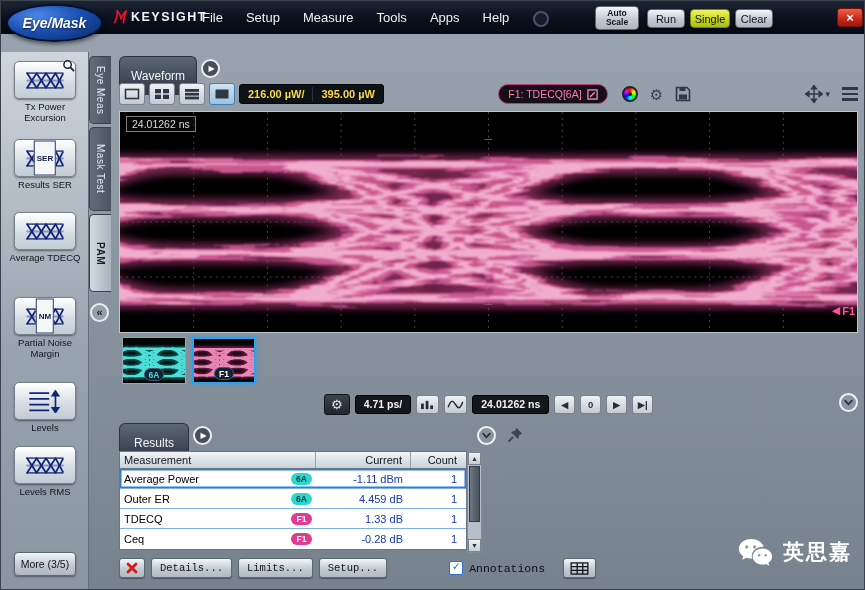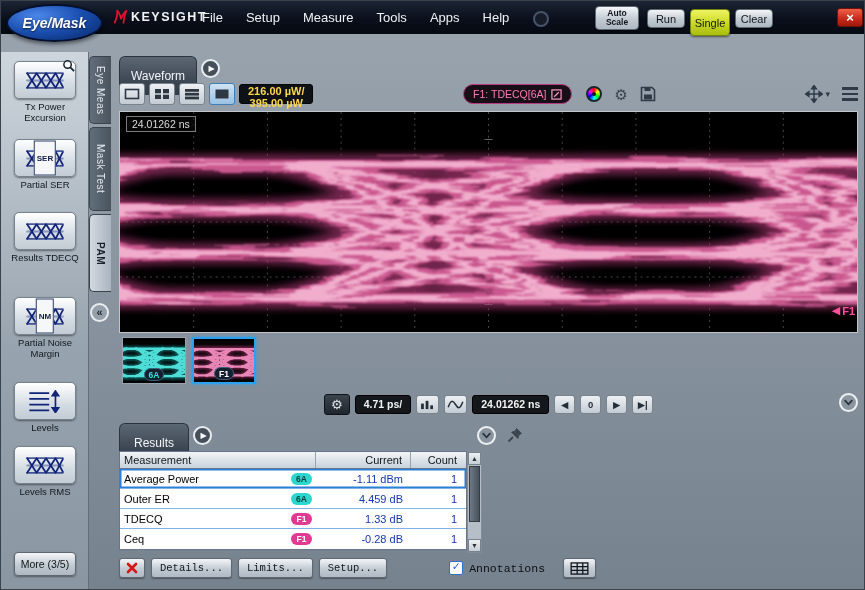--- a/index.html
+++ b/index.html
@@ -82,21 +82,21 @@
                color:#f2f5f8; font-size:12px; display:flex; align-items:center; justify-content:center; }
   .play-circle { position:absolute; width:19px; height:19px; border-radius:50%; background:#454f5a;
                  border:2px solid #e9edf0; color:#fff; font-size:8px;
                  display:flex; align-items:center; justify-content:center; padding-left:2px; }
   .toolbar { position:absolute; left:118px; top:80px; width:739px; height:26px;
              display:flex; align-items:center; gap:4px; }
   .t-ico { width:26px; height:22px; border-radius:3px; background:linear-gradient(180deg,#eef1f4,#c3cbd3);
            border:1px solid #79838d; display:flex; align-items:center; justify-content:center; color:#2e3842; }
   .t-ico.sel { background:linear-gradient(180deg,#cfe2f2,#9cc2e2); border-color:#3f7fb8; }
   .readout-pill { height:20px; background:#0e1116; border:1px solid #04060a; border-radius:3px;
-                  display:flex; align-items:center;flex-direction:column; }
+                  display:flex; align-items:center; }
   .readout-pill span { color:#ffd84a; font-size:11px; font-weight:bold; padding:0 8px; }
   .readout-pill .div { width:1px; height:14px; background:#2c323a; }
   .src-btn { height:20px; margin-left:auto; background:#180f16; border:1px solid #b43b82; border-radius:10px;
              display:flex; align-items:center; gap:5px; padding:0 9px; color:#ff7ab8; font-size:10.5px; }
   .colorwheel { width:16px; height:16px; border-radius:50%; border:2px solid #1c242c; position:relative;
                 background:conic-gradient(#f00,#ff0,#0f0,#0ff,#00f,#f0f,#f00); }
   .colorwheel::after { content:""; position:absolute; left:4px; top:4px; width:4px; height:4px;
                        border-radius:50%; background:#10161c; }
   .gear-glyph { font-size:15px; color:#39444f; line-height:1; }
   .burger { display:flex; flex-direction:column; gap:3px; }
@@ -305,21 +305,21 @@
       <span class="menu">Tools</span>
       <span class="menu">Apps</span>
       <span class="menu">Help</span>
     </nav>
     <div class="status-circle"></div>
     <div class="tb-btn two" style="left:594px;top:5px;width:44px;height:24px;">
       <span>Auto</span>
       <span>Scale</span>
     </div>
     <div class="tb-btn" style="left:646px;top:8px;width:38px;height:19px;">Run</div>
-    <div class="tb-btn single" style="left:689px;top:8px;width:40px;height:27px;">Single</div>
+    <div class="tb-btn single" style="left:689px;top:8px;width:40px;height:19px;">Single</div>
     <div class="tb-btn" style="left:734px;top:8px;width:38px;height:19px;">Clear</div>
     <div class="close-btn">×</div>
   </div>
 
 
   <div class="sidebar">
     <div class="side-item" style="top:9px">
       <div class="icon-btn">
         <svg width="38" height="21">
             <use href="#sym-eye"></use>
@@ -330,29 +330,29 @@
       </div>
       <div class="side-label">Tx Power Excursion</div>
     </div>
     <div class="side-item" style="top:87px">
       <div class="icon-btn">
         <svg width="38" height="21">
             <use href="#sym-eye"></use>
           </svg>
         <span class="icon-overlay">SER</span>
       </div>
-      <div class="side-label">Partial SER</div>
+      <div class="side-label">Results SER</div>
     </div>
     <div class="side-item" style="top:160px">
       <div class="icon-btn">
         <svg width="38" height="21">
             <use href="#sym-eye"></use>
           </svg>
       </div>
-      <div class="side-label">Results TDECQ</div>
+      <div class="side-label">Average TDECQ</div>
     </div>
     <div class="side-item" style="top:245px">
       <div class="icon-btn">
         <svg width="38" height="21">
             <use href="#sym-eye"></use>
           </svg>
         <span class="icon-overlay">NM</span>
       </div>
       <div class="side-label">Partial Noise Margin</div>
     </div>
@@ -623,14 +623,20 @@
     <div class="r-btn">Setup...</div>
     <div class="chk" style="margin-left:56px">✓</div>
     <span class="chk-label">Annotations</span>
     <div class="r-btn" style="margin-left:12px;padding:0 6px">
       <svg width="19" height="13">
           <use href="#sym-table"></use>
         </svg>
     </div>
   </div>
 
+  <div class="watermark">
+    <svg width="37" height="30">
+        <use href="#sym-wechat"></use>
+      </svg>
+    <span>英思嘉</span>
+  </div>
 
 </div>
 
 </body></html>

